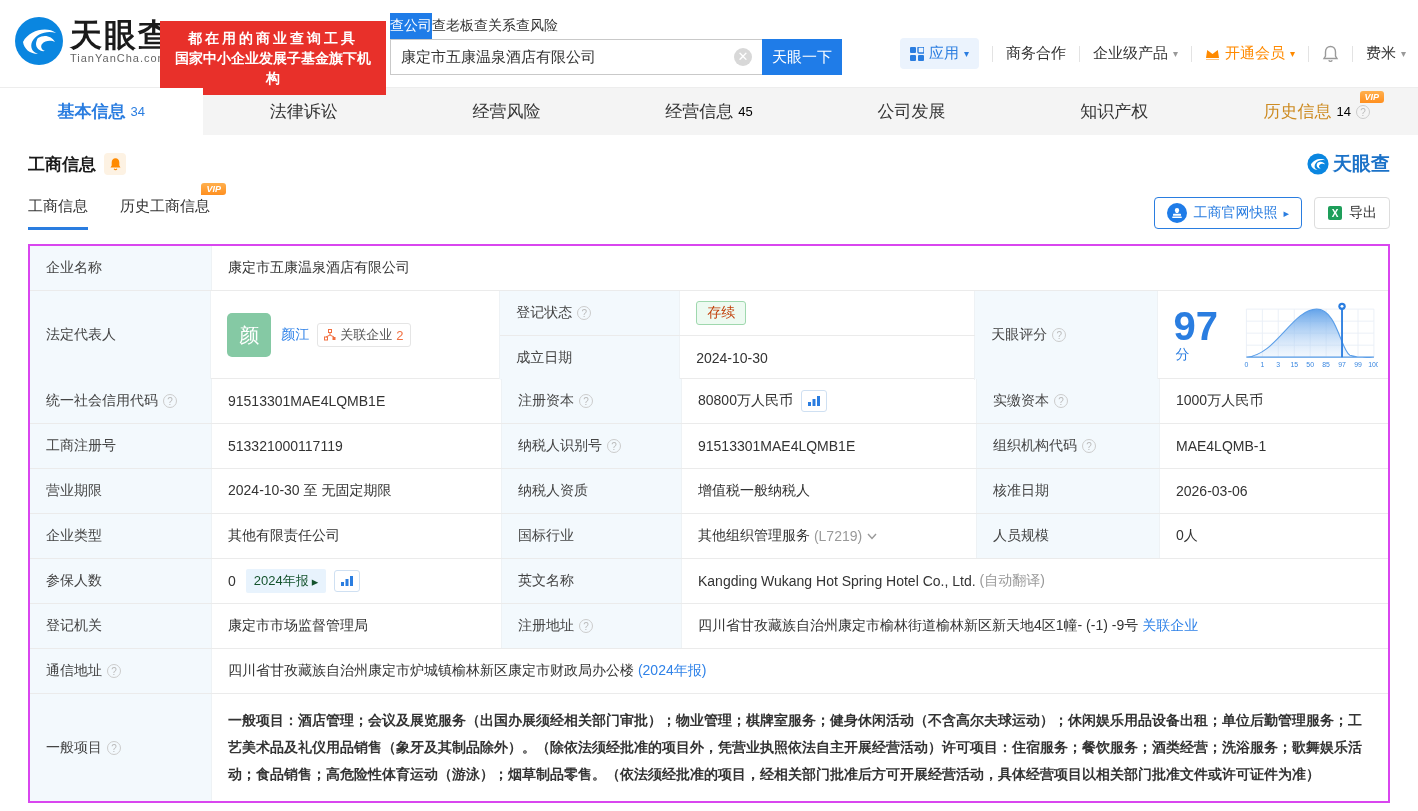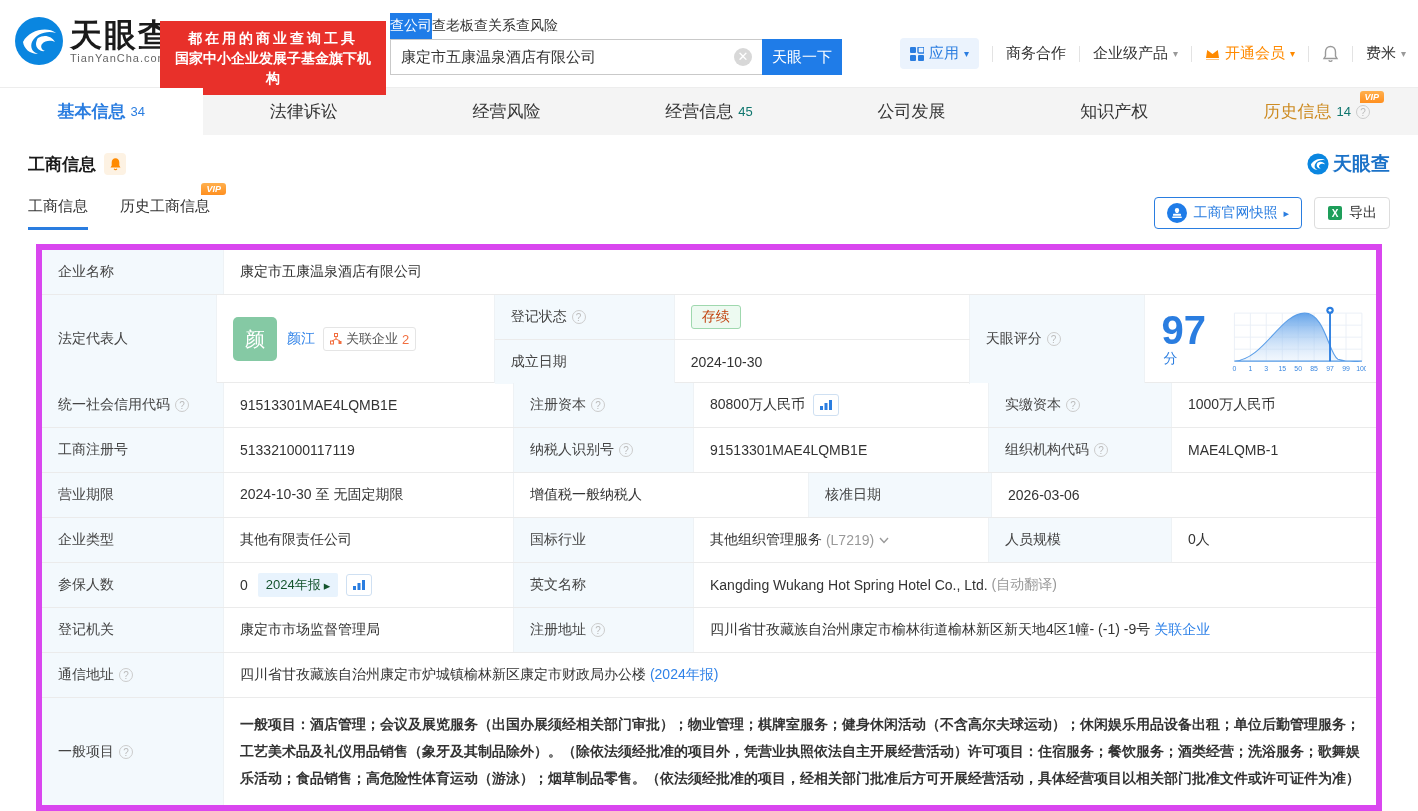--- a/index.html
+++ b/index.html
@@ -30,21 +30,21 @@
   .top-nav .sep { width:1px; height:16px; background:#e3e3e3; }
   .nav-item { display:flex; align-items:center; gap:5px; cursor:pointer; white-space:nowrap; }
   .nav-apps { background:#ebf3fd; color:#2a7de0; padding:6px 10px; border-radius:4px; }
   .caret { font-size:10px; color:#999; }
   .caret.blue { color:#2a7de0; } .caret.orange { color:#ff8a00; }
   .vip-link { color:#ff8a00; }
   
   .main-tabs { display:flex; height:47px; background:#f4f4f4; }
   .mtab { flex:1; display:flex; align-items:center; justify-content:center; gap:5px; font-size:17px; color:#333; cursor:pointer; position:relative; }
   .mtab.active { background:#fff; color:#2a7de0; font-weight:bold; }
-  .mtab .cnt { font-size:13px; color:#0f766e; font-weight:normal; }
+  .mtab .cnt { font-size:13px; color:#000000; font-weight:normal; }
   .mtab.active .cnt { color:#2a7de0; }
   .mtab.history { color:#cd8b22; }
   .vip-tag { position:absolute; top:3px; right:34px; background:linear-gradient(#ffb04e,#ff8f1f);
     color:#fff; font-size:9px; font-weight:bold; font-style:italic; padding:1px 5px; border-radius:3px 3px 3px 0; }
   
   .section-head { display:flex; justify-content:space-between; align-items:center; padding:0 28px; margin-top:14px; height:30px; }
   .sh-left { display:flex; align-items:center; gap:8px; }
   .sh-title { font-size:17px; font-weight:bold; color:#1a1a1a; }
   .bell-badge { width:22px; height:22px; background:#fdf2e3; border-radius:4px; display:flex; align-items:center; justify-content:center; cursor:pointer; }
   .watermark { display:flex; align-items:center; gap:4px; font-size:19px; font-weight:bold; color:#1b72c8; }
@@ -55,21 +55,21 @@
   .subtab.active { border-bottom-color:#2a7de0; }
   .vip-badge { position:absolute; top:-14px; right:-16px; background:linear-gradient(#ffb04e,#ff8f1f);
     color:#fff; font-size:9px; font-weight:bold; font-style:italic; padding:1px 5px; border-radius:3px 3px 3px 0; }
   .action-btns { display:flex; gap:12px; }
   .abtn { display:flex; align-items:center; gap:6px; height:32px; padding:0 12px; background:#fff;
     border:1px solid #ddd; border-radius:4px; font-size:14px; color:#333; cursor:pointer; font-family:inherit; }
   .abtn.snapshot { border-color:#2a7de0; color:#2a7de0; }
   .stamp-circle { width:20px; height:20px; border-radius:50%; background:#1f7ce8; display:flex; align-items:center; justify-content:center; }
   .arrow-r { font-size:11px; color:#2a7de0; }
   
-  .info-table { margin:14px 36px 0; border:6px solid #d946ef; font-size:14px; }
+  .info-table { margin:14px 28px 0; border:2px solid #d946ef; font-size:14px; }
   .trow { display:flex; border-bottom:1px solid #ebebeb; }
   .trow:last-child { border-bottom:none; }
   .cell { display:flex; align-items:center; padding:0 16px; min-height:44px; border-right:1px solid #eef2f5; }
   .cell:last-child { border-right:none; }
   .lbl { background:#f3f9fd; color:#444; gap:5px; }
   .w-l1{width:182px;} .w-v1{width:290px;} .w-l2{width:180px;} .w-v2{width:295px;} .w-l3{width:183px;} .w-v3{flex:1;}
   .span-rest { flex:1; }
   .q { width:14px; height:14px; border:1px solid #ccc; border-radius:50%; color:#bbb; font-size:10px;
     line-height:13px; text-align:center; flex:0 0 14px; cursor:pointer; }
   .rep-row { height:88px; }
@@ -408,20 +408,23 @@
       </div>
   </div>
 
   <div class="trow">
     <div class="cell lbl w-l1">
         <span>营业期限</span>
       </div>
     <div class="cell w-v1">
         <span>2024-10-30 至 无固定期限</span>
       </div>
+    <div class="cell lbl w-l2">
+        <span>纳税人资质</span>
+      </div>
     <div class="cell w-v2">
         <span>增值税一般纳税人</span>
       </div>
     <div class="cell lbl w-l3">
         <span>核准日期</span>
       </div>
     <div class="cell w-v3">
         <span>2026-03-06</span>
       </div>
   </div>

